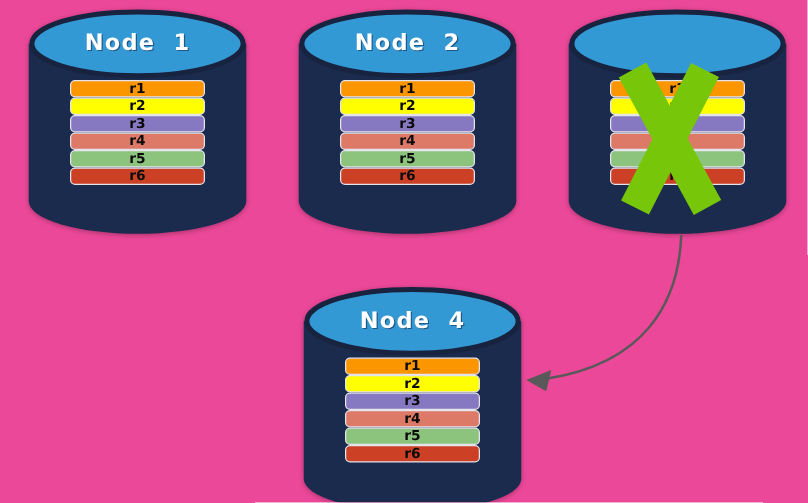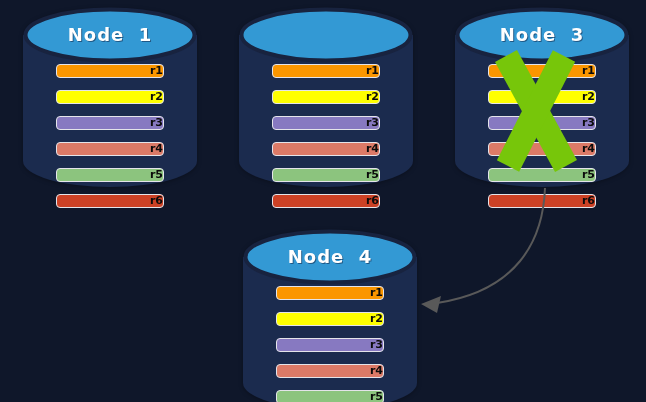--- a/index.html
+++ b/index.html
@@ -5,21 +5,21 @@
   html, body {
     margin: 0;
     padding: 0;
     background: #ffffff;
     font-family: "DejaVu Sans", "Liberation Sans", sans-serif;
   }
   #canvas {
     position: relative;
     width: 646px;
     height: 402px;
-    background: #0f172a;
+    background: #ec4899;
     overflow: hidden;
   }
   .node {
     position: absolute;
     width: 180px;
     height: 184px;
   }
   .node svg.cyl {
     position: absolute;
     left: 0; top: 0;
@@ -46,27 +46,27 @@
   }
   .rows {
     position: absolute;
     left: 36px;
     top: 58px;
     width: 108px;
   }
   .row {
     box-sizing: border-box;
     height: 14px;
-    margin-bottom: 12px;
+    margin-bottom: 0;
     border: 1px solid #e4e4ea;
     border-radius: 4px;
     font-size: 11px;
     font-weight: bold;
     line-height: 12px;
-    text-align: right;
+    text-align: center;
     color: #0b0b0b;
   }
   .x-mark {
     position: absolute;
     left: 42px;
     top: 42px;
     width: 85px;
     height: 127px;
     overflow: visible;
   }
@@ -105,36 +105,36 @@
       <div class="row" style="background: rgb(140, 196, 126);">r5</div>
       <div class="row" style="background: rgb(204, 65, 37);">r6</div>
     </div>
   </div>
 
   <div class="node" style="left:236px; top:6px;">
     <svg class="cyl" viewBox="0 0 180 184">
       <path d="M3,29 L3,155 A87,26 0 0 0 177,155 L177,29 Z" fill="#1B2B4E"></path>
       <ellipse class="cyl-top" cx="90" cy="29" rx="84.5" ry="25.5" fill="#3399D4" stroke="#18233F"></ellipse>
     </svg>
+    <div class="node-title">Node  2</div>
     <div class="rows">
       <div class="row" style="background: rgb(251, 150, 0);">r1</div>
       <div class="row" style="background: rgb(255, 255, 0);">r2</div>
       <div class="row" style="background: rgb(135, 121, 193);">r3</div>
       <div class="row" style="background: rgb(220, 122, 103);">r4</div>
       <div class="row" style="background: rgb(140, 196, 126);">r5</div>
       <div class="row" style="background: rgb(204, 65, 37);">r6</div>
     </div>
   </div>
 
   <div class="node" style="left:452px; top:6px;">
     <svg class="cyl" viewBox="0 0 180 184">
       <path d="M3,29 L3,155 A87,26 0 0 0 177,155 L177,29 Z" fill="#1B2B4E"></path>
       <ellipse class="cyl-top" cx="90" cy="29" rx="84.5" ry="25.5" fill="#3399D4" stroke="#18233F"></ellipse>
     </svg>
-    <div class="node-title">Node  3</div>
     <div class="rows">
       <div class="row" style="background: rgb(251, 150, 0);">r1</div>
       <div class="row" style="background: rgb(255, 255, 0);">r2</div>
       <div class="row" style="background: rgb(135, 121, 193);">r3</div>
       <div class="row" style="background: rgb(220, 122, 103);">r4</div>
       <div class="row" style="background: rgb(140, 196, 126);">r5</div>
       <div class="row" style="background: rgb(204, 65, 37);">r6</div>
     </div>
     <svg class="x-mark" viewBox="0 0 85 127">
       <line x1="12" y1="8" x2="72" y2="118" stroke="#77C60A"></line>

